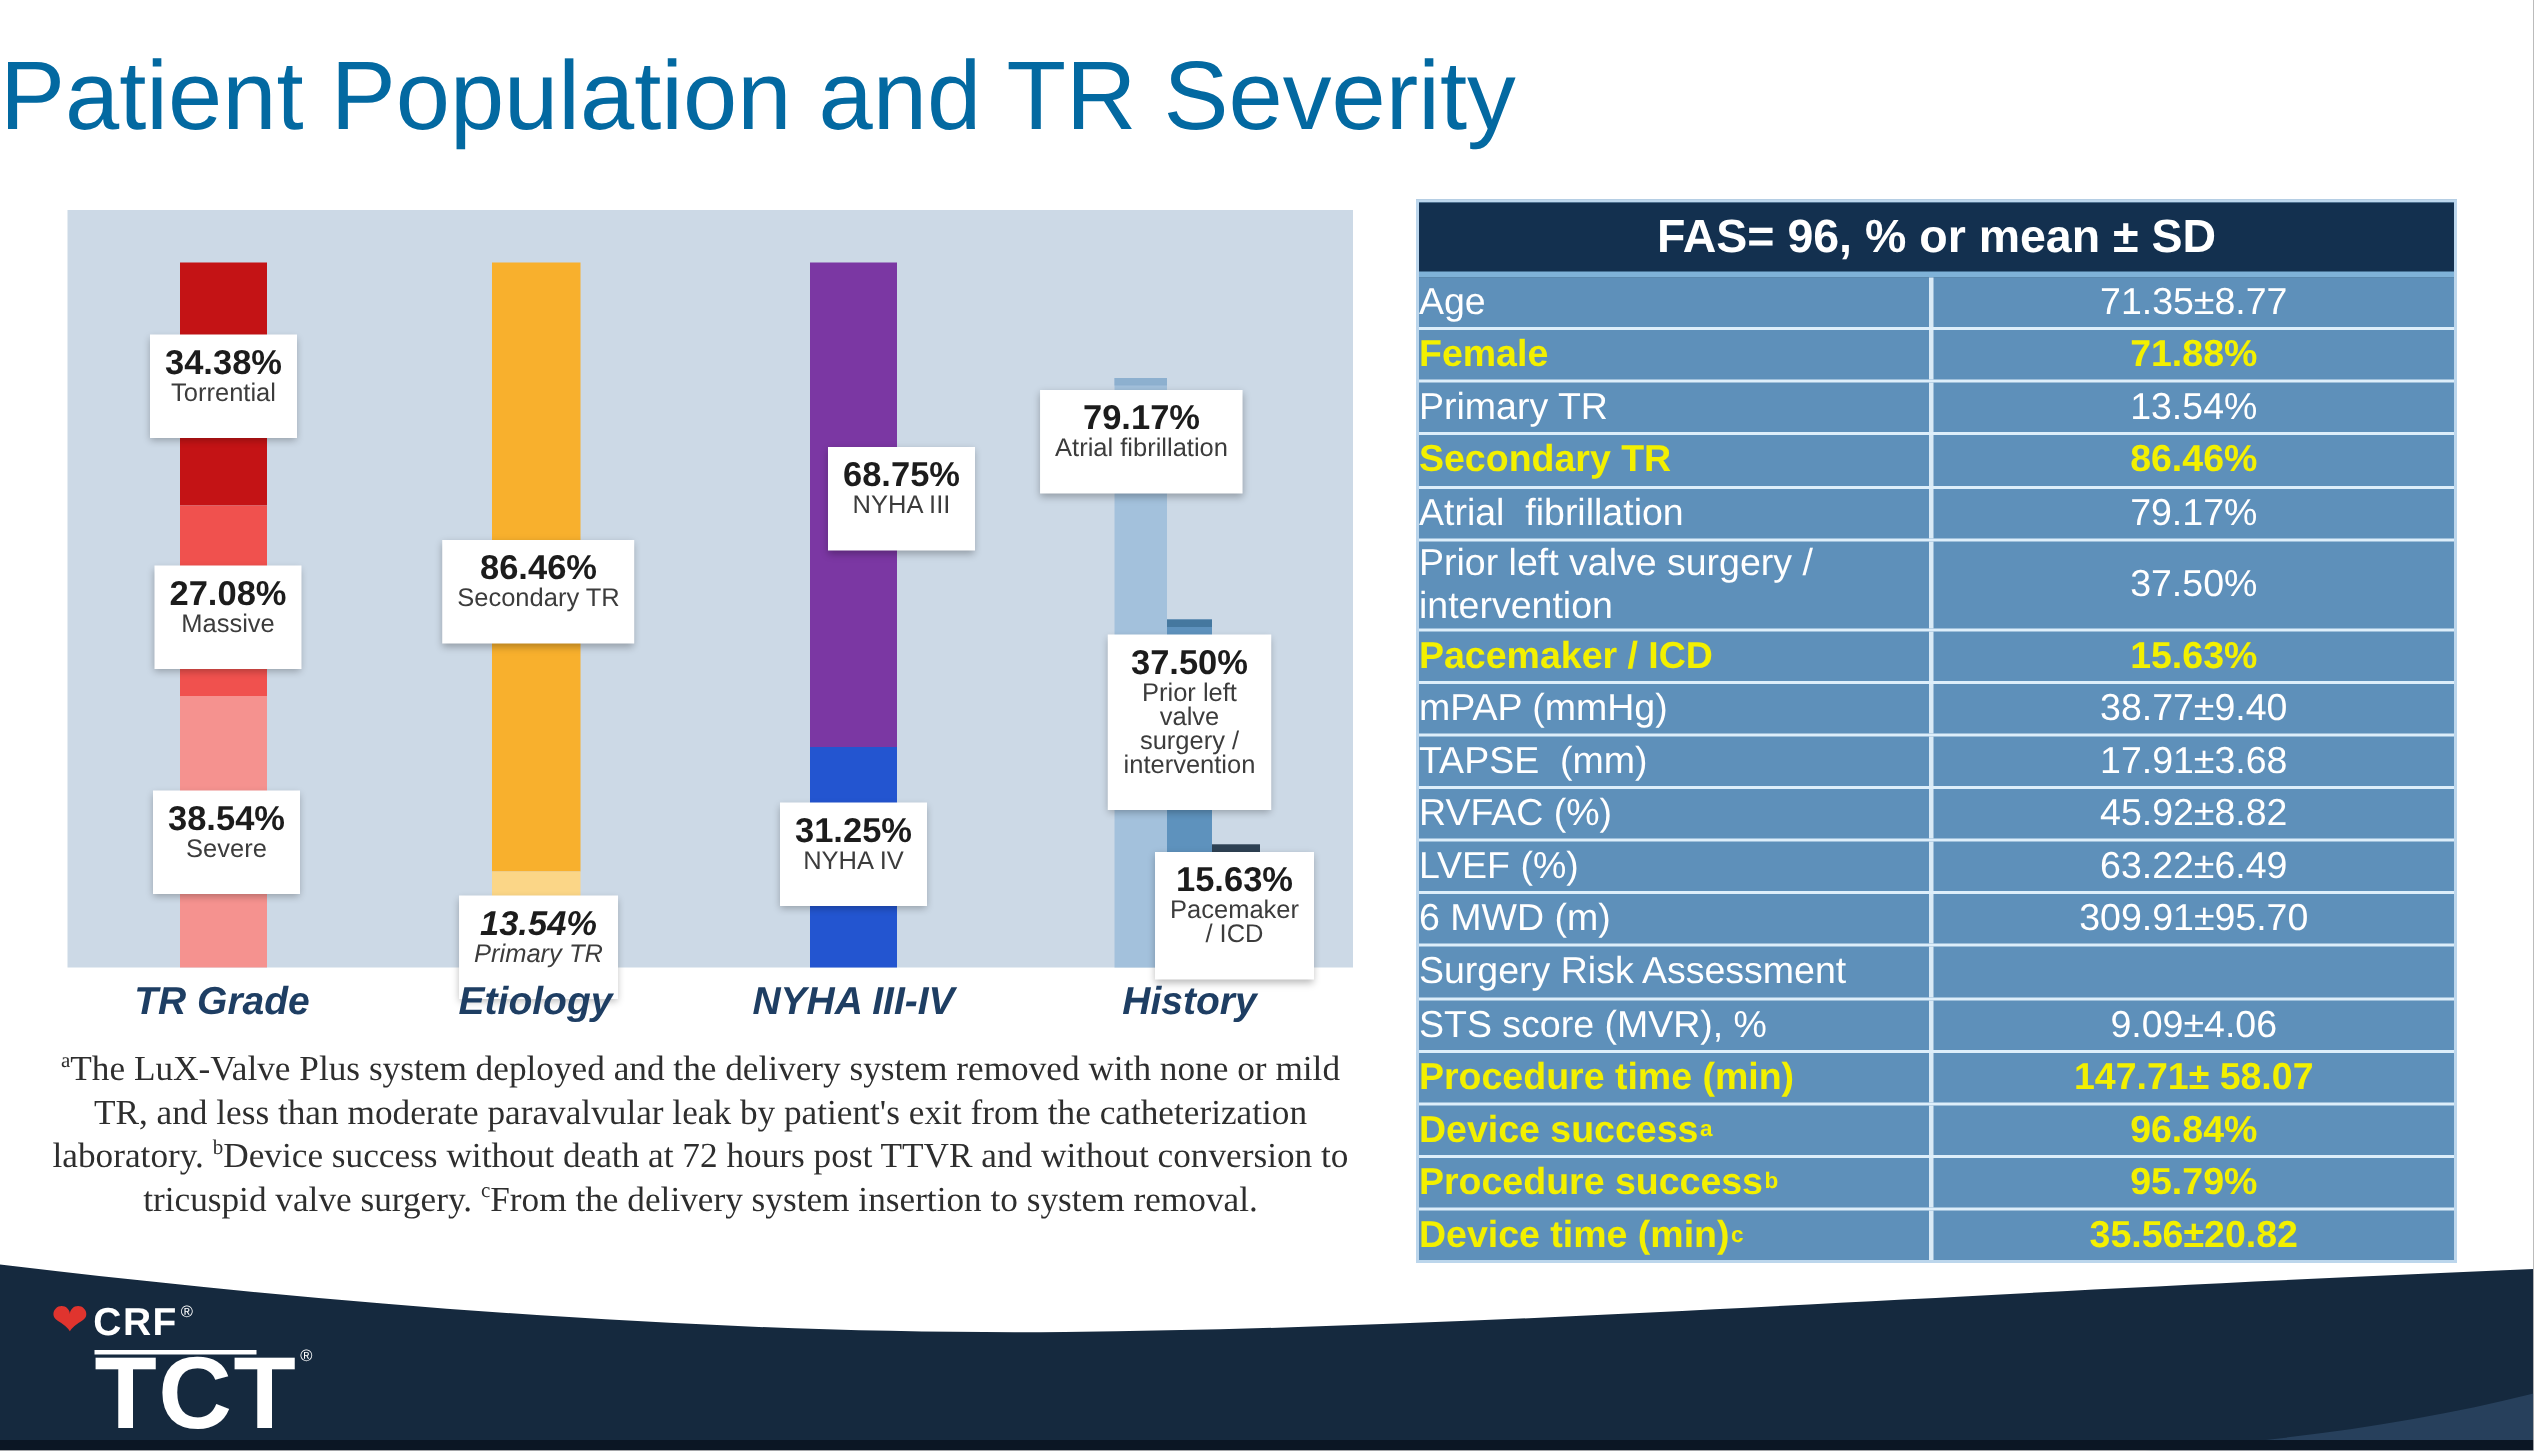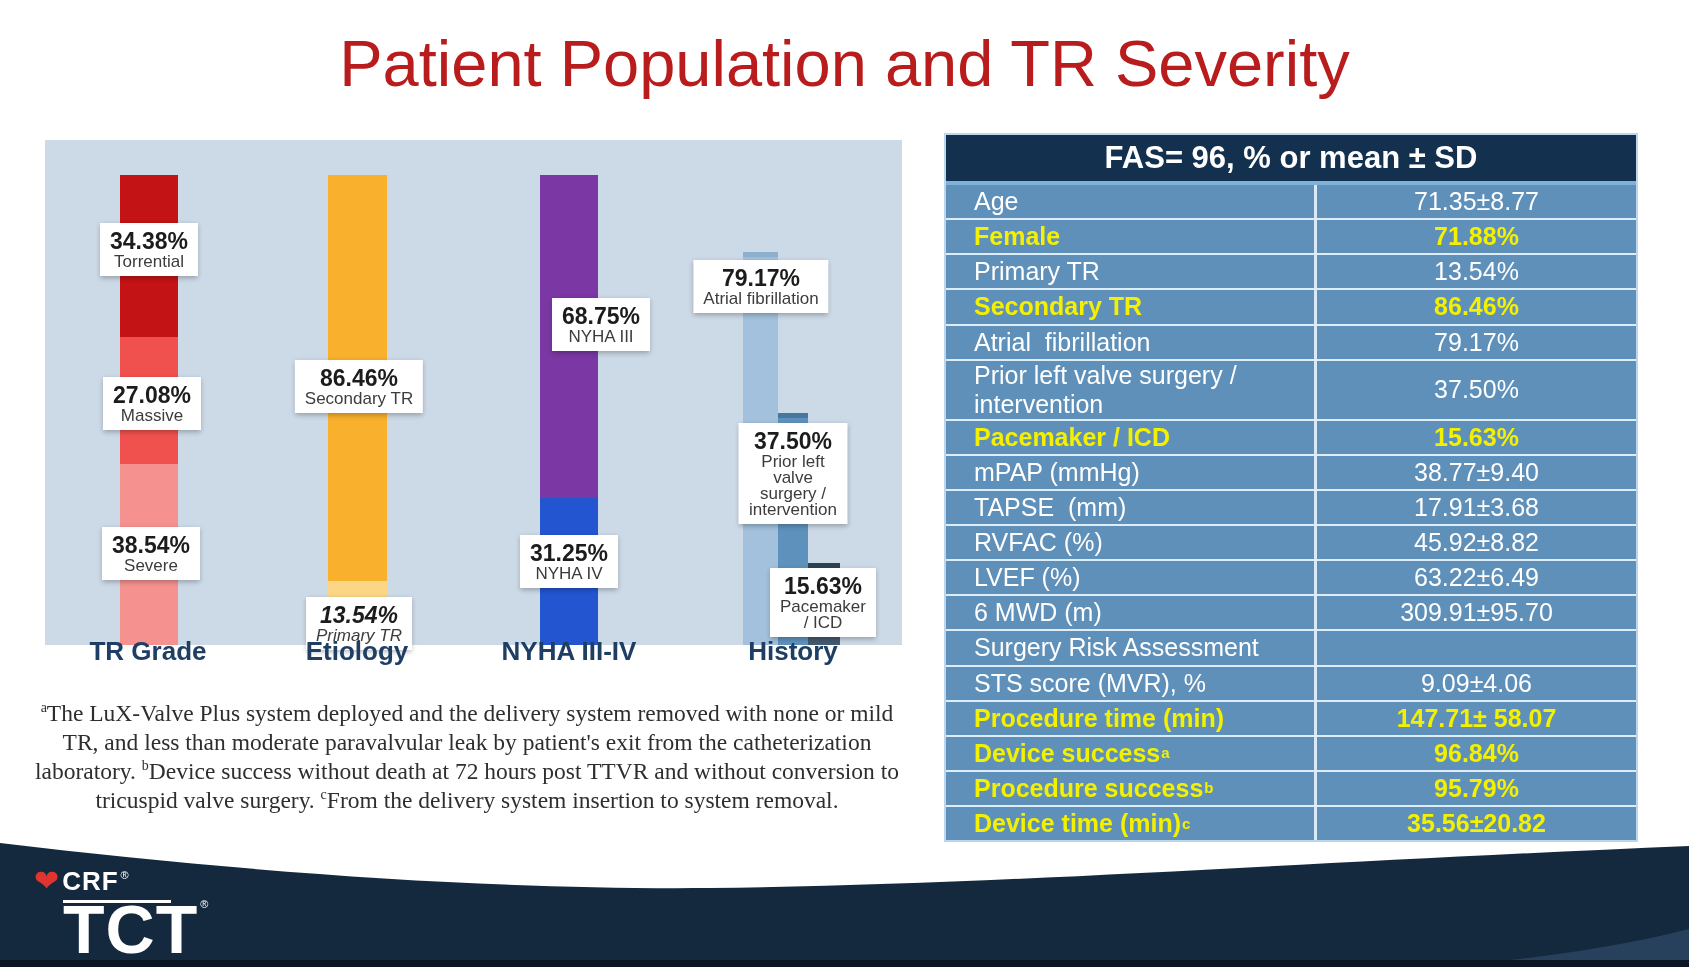--- a/index.html
+++ b/index.html
@@ -1,60 +1,60 @@
 <!DOCTYPE html>
 <html><head>
 <meta charset="utf-8">
 <style>
   html,body{margin:0;padding:0;background:#888;}
   .slide{
     position:relative;width:1689px;height:967px;background:#ffffff;overflow:hidden;
     font-family:"Liberation Sans", sans-serif;margin:0 auto;
   }
   .title{
-    position:absolute;left:0;top:26px;width:100%;text-align:center;
-    font-size:65px;font-weight:400;color:#b91c1c;letter-spacing:0px;
+    position:absolute;left:0;top:26px;width:100%;text-align:left;
+    font-size:65px;font-weight:400;color:#0369a1;letter-spacing:0px;
   }
   
   .chart-panel{position:absolute;left:45px;top:140px;width:857px;height:505px;background:#ccd9e6;}
   .bar{position:absolute;top:35px;height:470px;display:flex;flex-direction:column;}
   .seg{width:100%;}
   .hbar{position:absolute;box-sizing:border-box;}
   .lbl{
     position:absolute;transform:translateX(-50%);background:#ffffff;
-    box-shadow:0 2px 5px rgba(0,0,0,0.28);padding:5px 10px 6px 10px;text-align:center;white-space:nowrap;
+    box-shadow:0 2px 5px rgba(0,0,0,0.28);padding:5px 10px 22px 10px;text-align:center;white-space:nowrap;
   }
   .lbl .pct{font-size:23px;font-weight:700;color:#1c1c1c;line-height:26px;}
   .lbl .sub{font-size:17px;color:#3c3c3c;line-height:16px;white-space:pre-line;}
   .lbl.it .pct,.lbl.it .sub{font-style:italic;}
   .cat{
-    position:absolute;top:636px;transform:translateX(-50%);
-    font-size:26px;font-weight:700;color:#1e3e63;white-space:nowrap;
+    position:absolute;top:652px;transform:translateX(-50%);
+    font-size:26px;font-weight:700;color:#1e3e63;white-space:nowrap;font-style:italic;
   }
   
   .footnote{
     position:absolute;left:28px;top:699px;width:878px;
     font-size:23.5px;line-height:29px;color:#2e2e2e;text-align:center;font-family:Liberation Serif, serif;
   }
   .footnote sup{font-size:14px;line-height:0;}
   
   .dtable{
     position:absolute;left:944px;top:133px;width:694px;height:709px;
     display:flex;flex-direction:column;border:2px solid #bcd6ec;box-sizing:border-box;background:#5e90ba;
   }
   .thead{
     flex:0 0 46px;background:#13304f;color:#ffffff;font-size:31px;font-weight:700;
     display:flex;align-items:center;justify-content:center;border-bottom:4px solid #7fb2d8;
   }
   .tbody{flex:1;display:flex;flex-direction:column;}
   .trow{flex:1;display:flex;align-items:stretch;border-bottom:2px solid #ddeefa;}
   .trow:last-child{border-bottom:none;}
   .tlabel{
-    flex:0 0 340px;display:flex;align-items:center;padding-left:12px;
-    color:#ffffff;font-size:25px;white-space:pre-wrap;margin-left:16px;
+    flex:0 0 340px;display:flex;align-items:center;
+    color:#ffffff;font-size:25px;white-space:pre-wrap;
   }
   .tvalue{
     flex:1;display:flex;align-items:center;justify-content:center;
     color:#ffffff;font-size:25px;border-left:3px solid #d9eaf6;
   }
   .trow.hl .tlabel,.trow.hl .tvalue{color:#f3f000;font-weight:700;}
   .tlabel sup,.tvalue sup{font-size:15px;line-height:0;margin-left:1px;}
   
   .wave{position:absolute;left:0;bottom:0;display:block;}
   .logo{position:absolute;left:34px;top:866px;color:#ffffff;}

